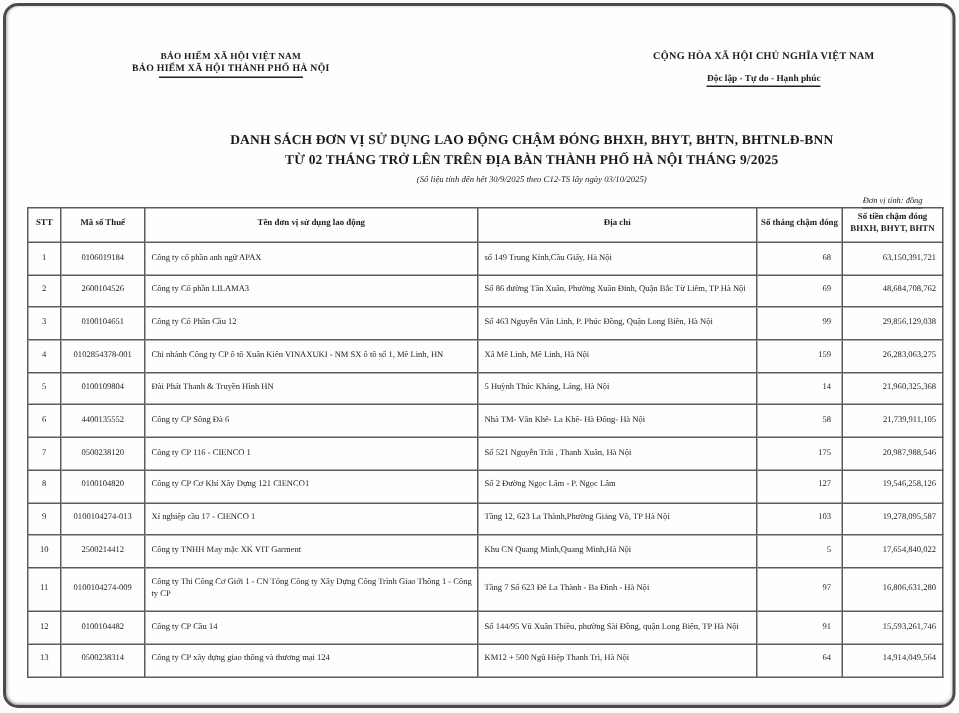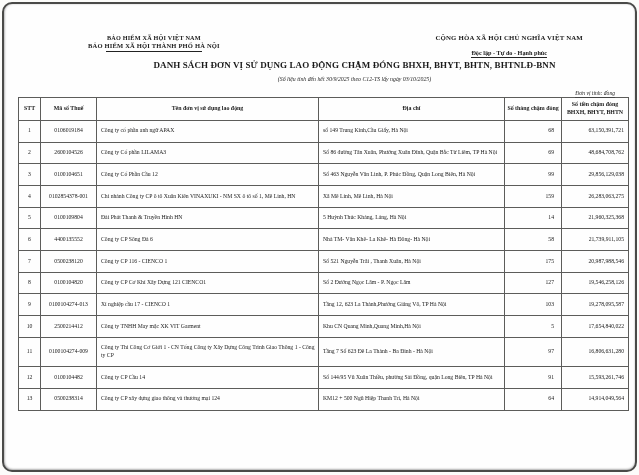--- a/index.html
+++ b/index.html
@@ -13,21 +13,21 @@
     overflow:hidden;
   }
   .head-row{display:flex;margin-top:30px;}
   .head-left{margin-left:84px;text-align:center;}
   .head-left .l1{font-size:6.2px;font-weight:bold;letter-spacing:.2px;}
   .head-left .l2{font-size:6.5px;font-weight:bold;letter-spacing:.2px;margin-top:1px;}
   .head-left .rule{width:96px;border-top:1px solid #222;margin:2px auto 0;}
   .head-right{margin-left:auto;margin-right:52px;text-align:center;}
   .head-right .l1{font-size:6.8px;font-weight:bold;letter-spacing:.2px;}
   .head-right .l2{font-size:6.2px;font-weight:bold;margin-top:2px;display:inline-block;border-bottom:1px solid #222;padding-bottom:1px;}
-  .title-block{margin-top:0;text-align:center;padding-left:70px;}
+  .title-block{margin-top:28px;text-align:center;padding-left:70px;}
   .title-block .t1,.title-block .t2{font-size:9px;font-weight:bold;line-height:1.45;letter-spacing:.1px;}
   .title-block .sub{font-size:5.8px;font-style:italic;margin-top:4px;color:#222;}
   .unit-note{text-align:right;margin:8px 20px 1px 0;font-size:5.6px;font-style:italic;}
   .unit-note span{border-bottom:.5px solid #444;padding-bottom:.5px;}
   table{border-collapse:collapse;table-layout:fixed;margin-left:14px;width:610px;}
   col.c-stt{width:22px;} col.c-mst{width:56px;} col.c-name{width:222px;}
   col.c-addr{width:186px;} col.c-months{width:57px;} col.c-amount{width:67px;}
   th,td{border:1px solid #5c5c5a;}
   th{font-size:5.9px;font-weight:bold;text-align:center;vertical-align:middle;padding:3px 2px;line-height:1.35;}
   td{font-size:5.7px;vertical-align:middle;padding:6.5px 3px;line-height:1.35;}
@@ -48,20 +48,21 @@
       <div class="rule"></div>
     </div>
     <div class="head-right">
       <div class="l1">CỘNG HÒA XÃ HỘI CHỦ NGHĨA VIỆT NAM</div>
       <div><span class="l2">Độc lập - Tự do - Hạnh phúc</span></div>
     </div>
   </div>
 
   <div class="title-block">
     <div class="t1">DANH SÁCH ĐƠN VỊ SỬ DỤNG LAO ĐỘNG CHẬM ĐÓNG BHXH, BHYT, BHTN, BHTNLĐ-BNN</div>
+    <div class="t2">TỪ 02 THÁNG TRỞ LÊN TRÊN ĐỊA BÀN THÀNH PHỐ HÀ NỘI THÁNG 9/2025</div>
     <div class="sub">(Số liệu tính đến hết 30/9/2025 theo C12-TS lấy ngày 03/10/2025)</div>
   </div>
 
   <div class="unit-note">
     <span>Đơn vị tính: đồng</span>
   </div>
 
   <table>
     <colgroup>
       <col class="c-stt">

